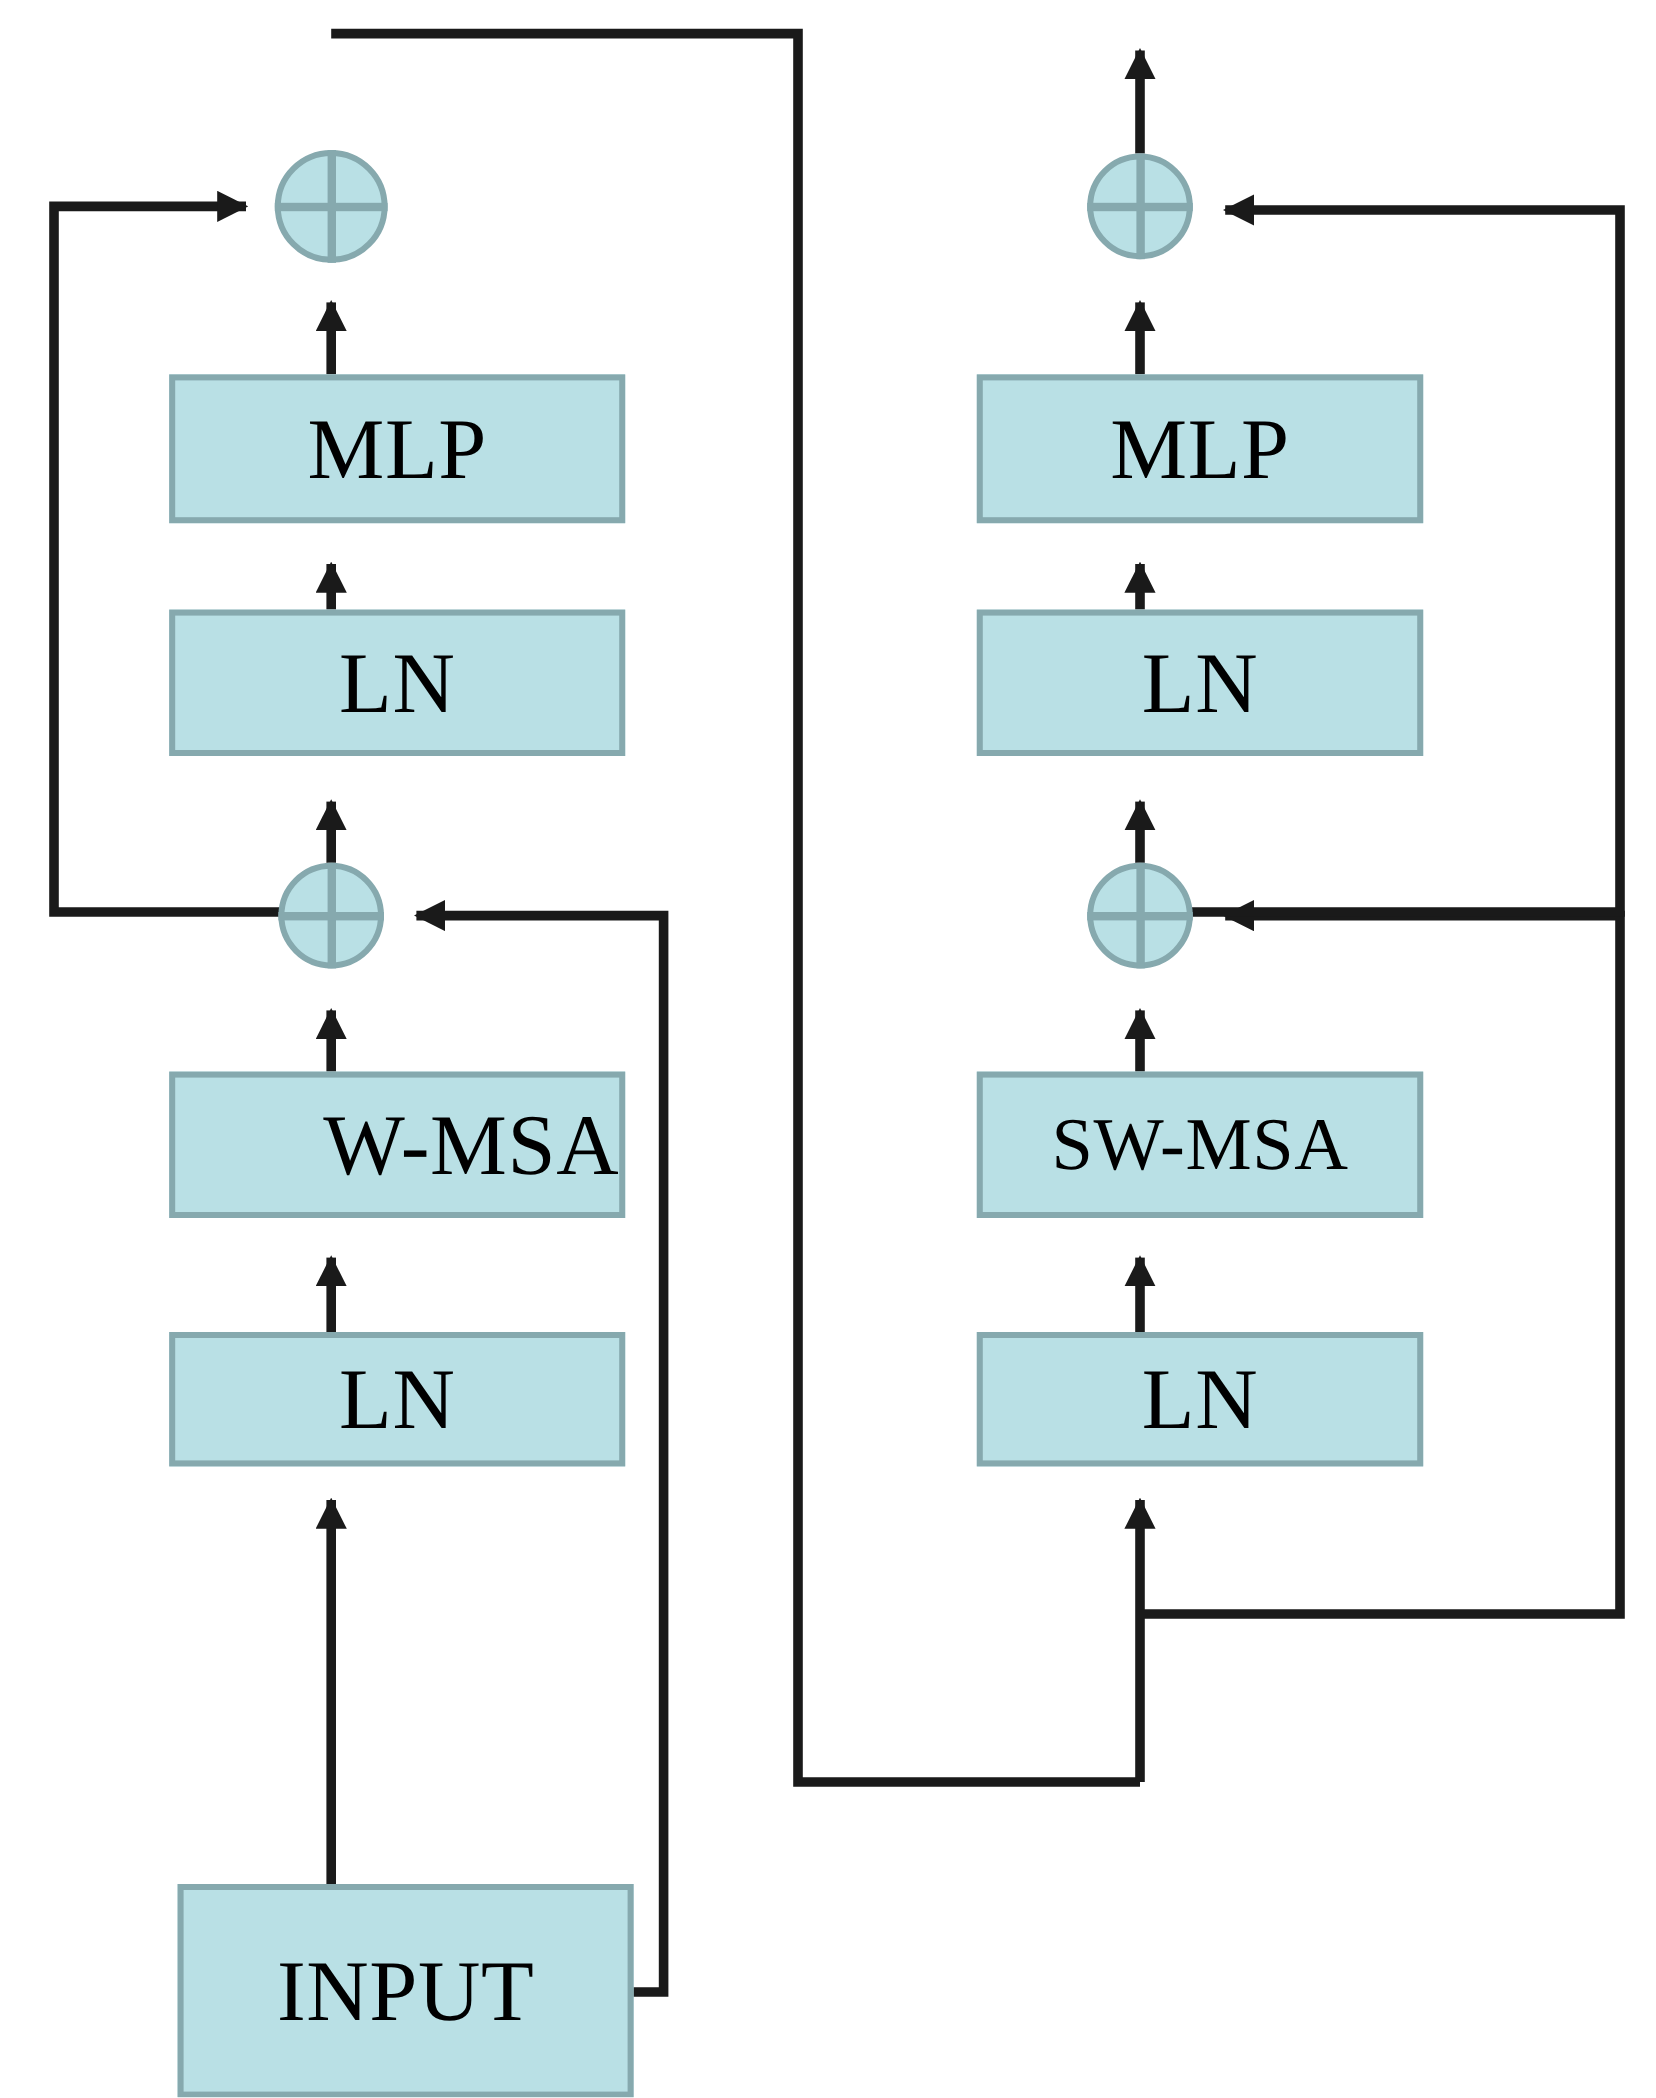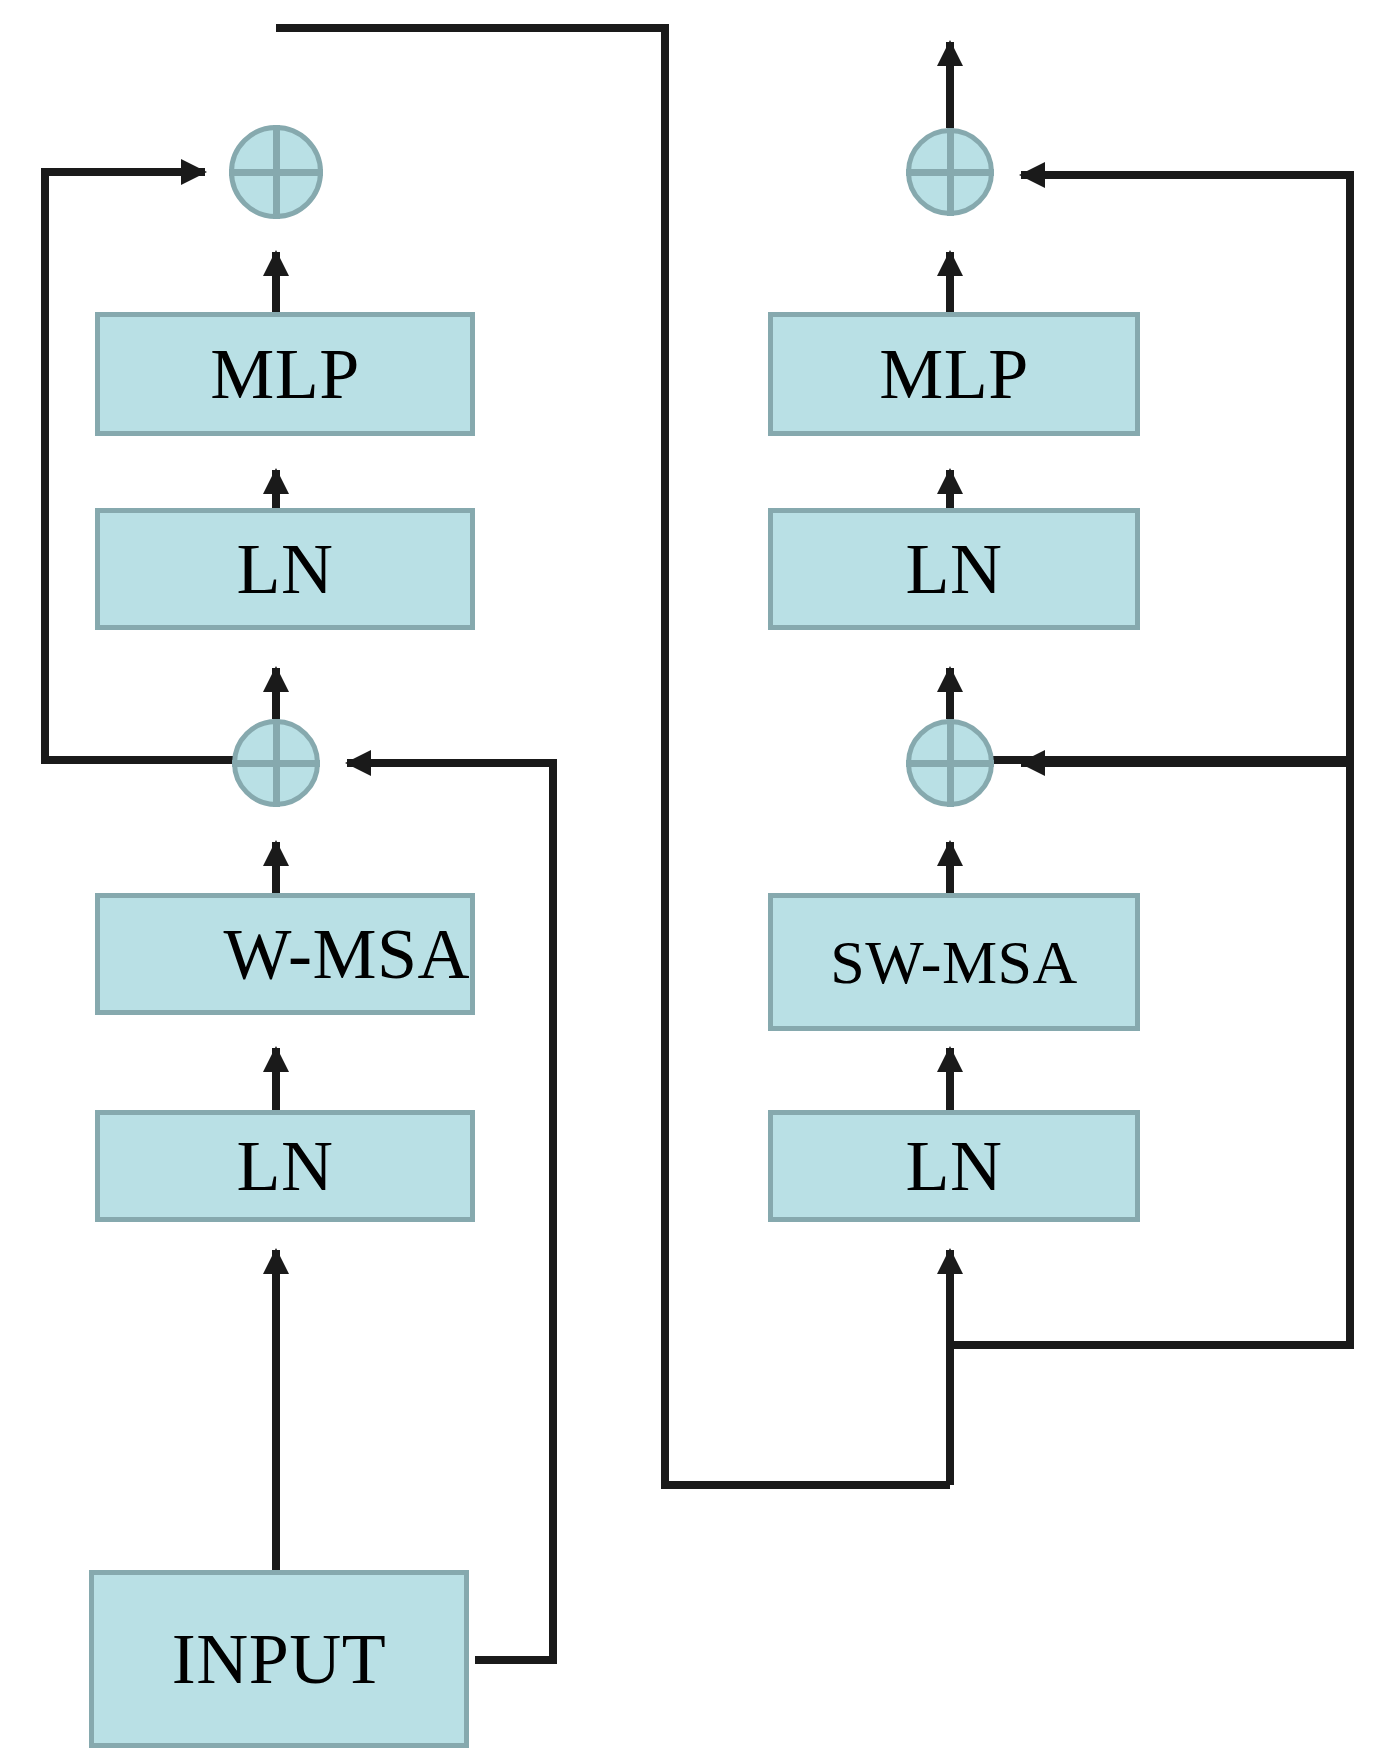--- a/index.html
+++ b/index.html
@@ -25,20 +25,21 @@
     justify-content:center;
     background:#b9e0e5;
     border:5px solid #86a9ae;
     color:#000000;
     font-family:"Liberation Serif", serif;
     font-weight:400;
     line-height:1;
     letter-spacing:0.5px;
     z-index:3;
     user-select:none;
+    margin-left:46px;
   }
   .node-label{
     font-family:"Liberation Serif", serif;
     white-space:nowrap;
   }
   .sum-node{
     position:absolute;
     box-sizing:border-box;
     border-radius:50%;
     background:#b9e0e5;
@@ -121,33 +122,33 @@
   </div>
 
   <div class="node-box" style="left:95px; top:893px; width:380px; height:122px; font-size:72px;justify-content:flex-end;">
     <span class="node-label">W-MSA</span>
   </div>
 
   <div class="node-box" style="left:95px; top:1110px; width:380px; height:112px; font-size:72px;">
     <span class="node-label">LN</span>
   </div>
 
-  <div class="node-box" style="left:89px; top:1570px; width:380px; height:178px; font-size:72px;">
+  <div class="node-box" style="left:102px; top:1570px; width:380px; height:178px; font-size:72px;">
     <span class="node-label">INPUT</span>
   </div>
 
   <div class="node-box" style="left:768px; top:312px; width:372px; height:124px; font-size:72px;">
     <span class="node-label">MLP</span>
   </div>
 
   <div class="node-box" style="left:768px; top:508px; width:372px; height:122px; font-size:72px;">
     <span class="node-label">LN</span>
   </div>
 
-  <div class="node-box" style="left:768px; top:893px; width:372px; height:138px; font-size:62px;">
+  <div class="node-box" style="left:768px; top:893px; width:372px; height:122px; font-size:62px;">
     <span class="node-label">SW-MSA</span>
   </div>
 
   <div class="node-box" style="left:768px; top:1110px; width:372px; height:112px; font-size:72px;">
     <span class="node-label">LN</span>
   </div>
 
   <div class="sum-node" style="left:232px; top:719px; width:88px; height:88px;"></div>
 
   <div class="sum-node" style="left:229px; top:125px; width:94px; height:94px;"></div>

